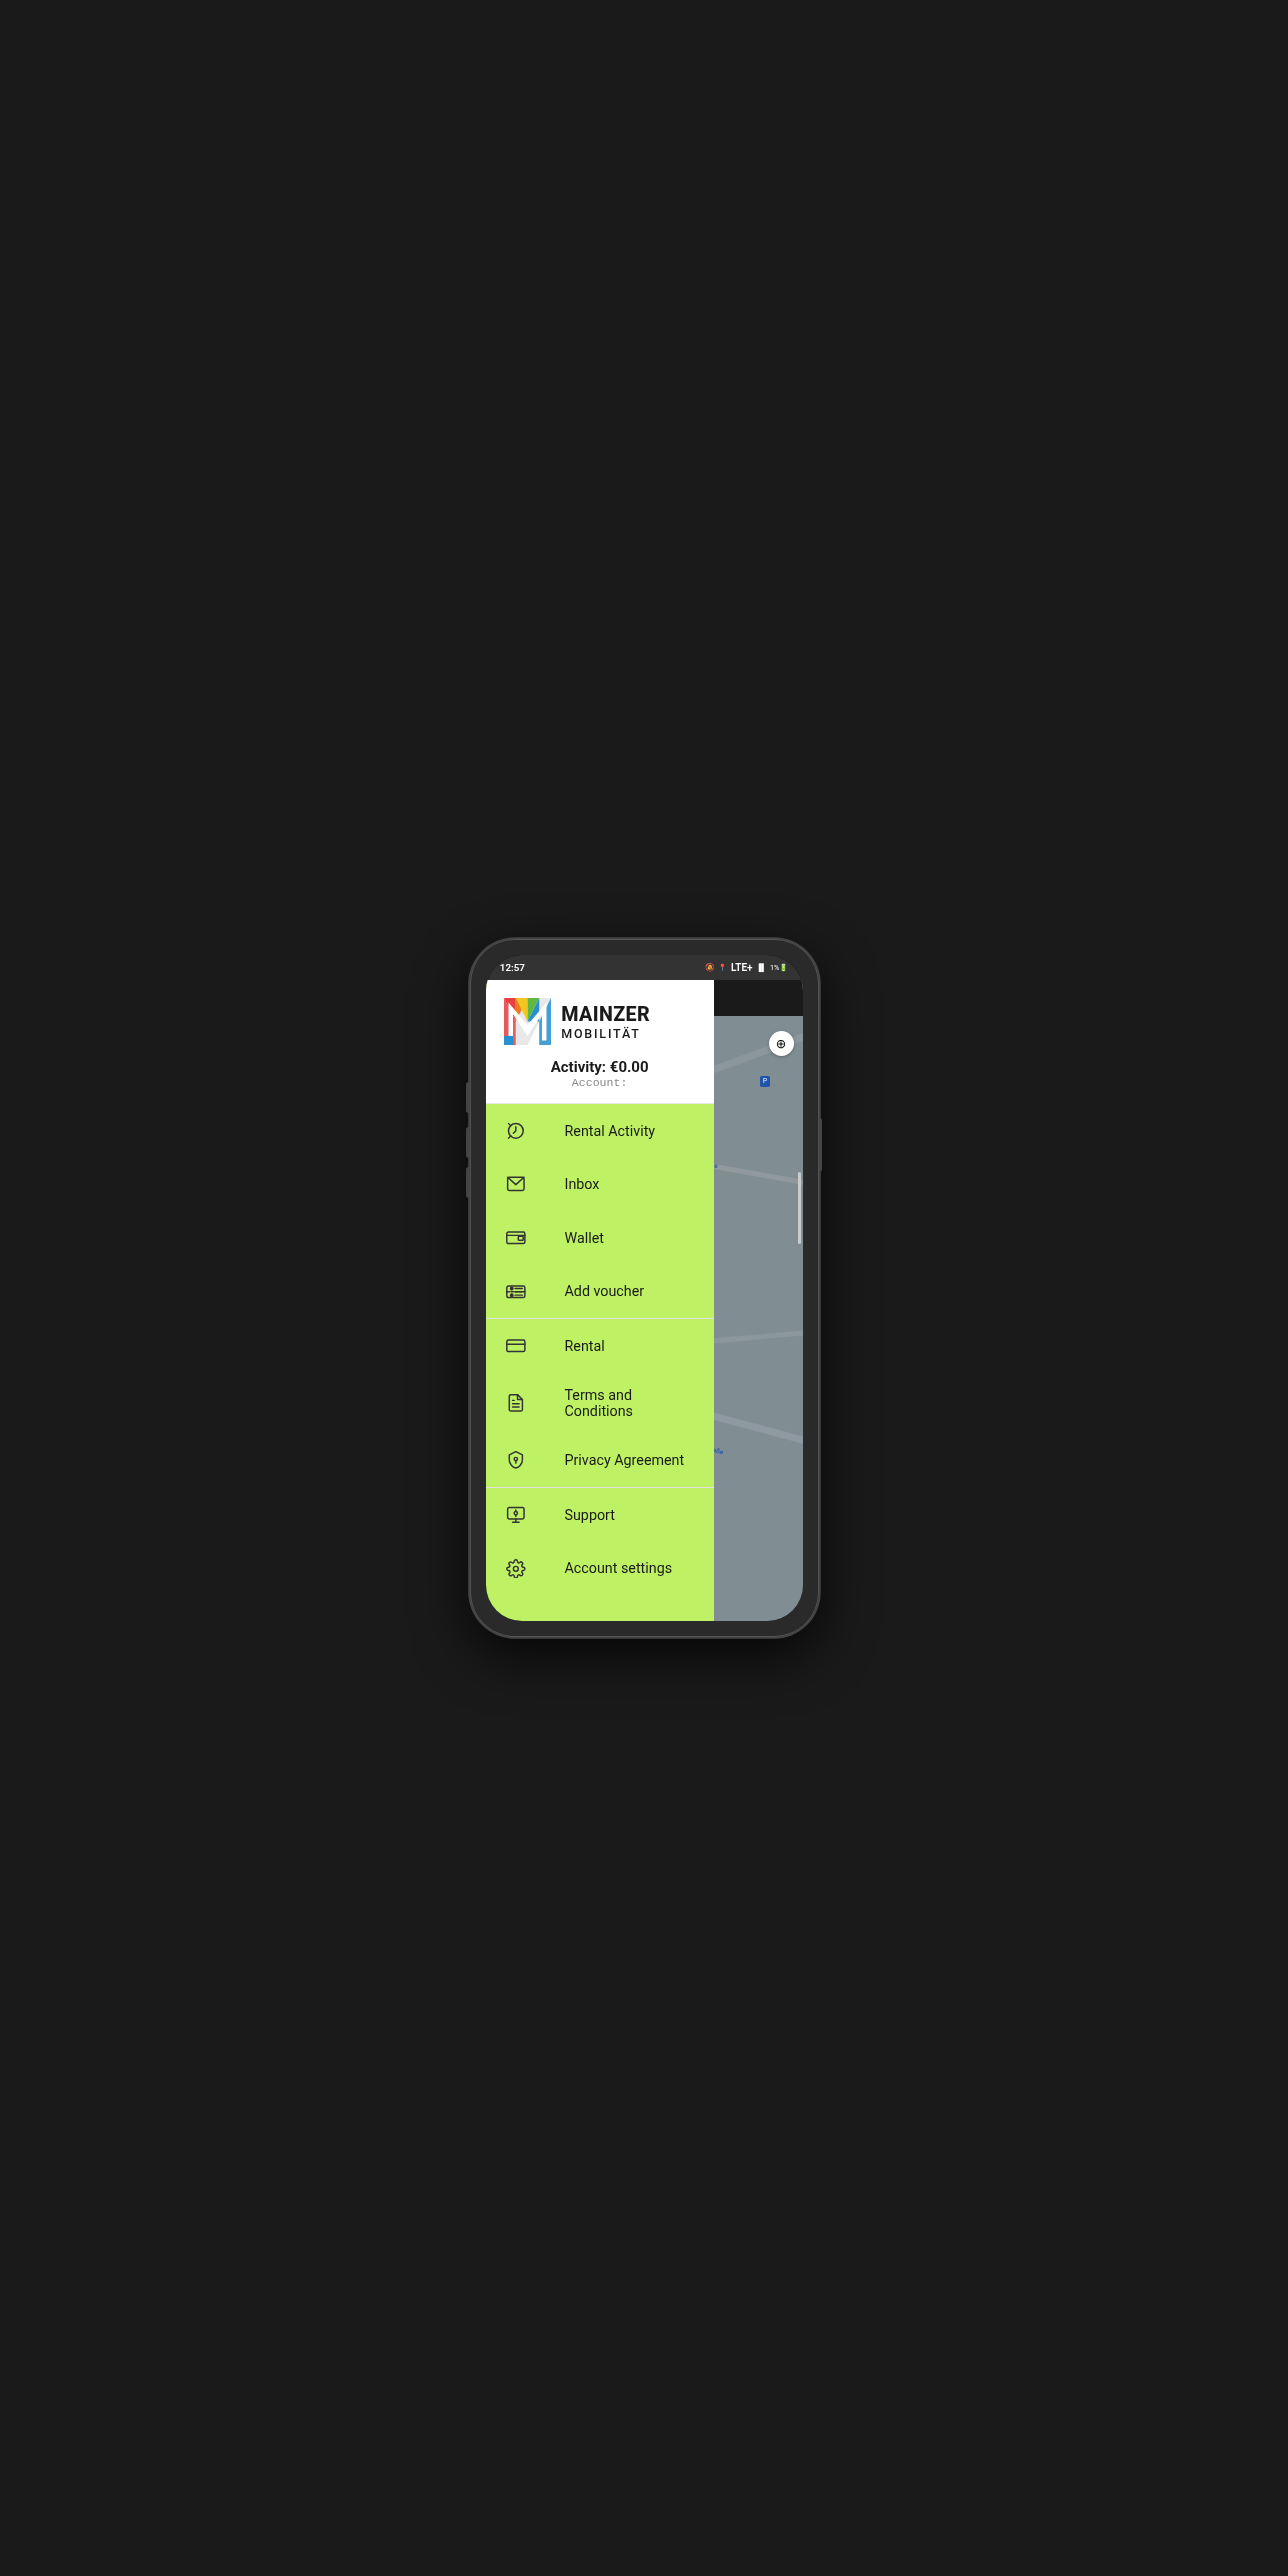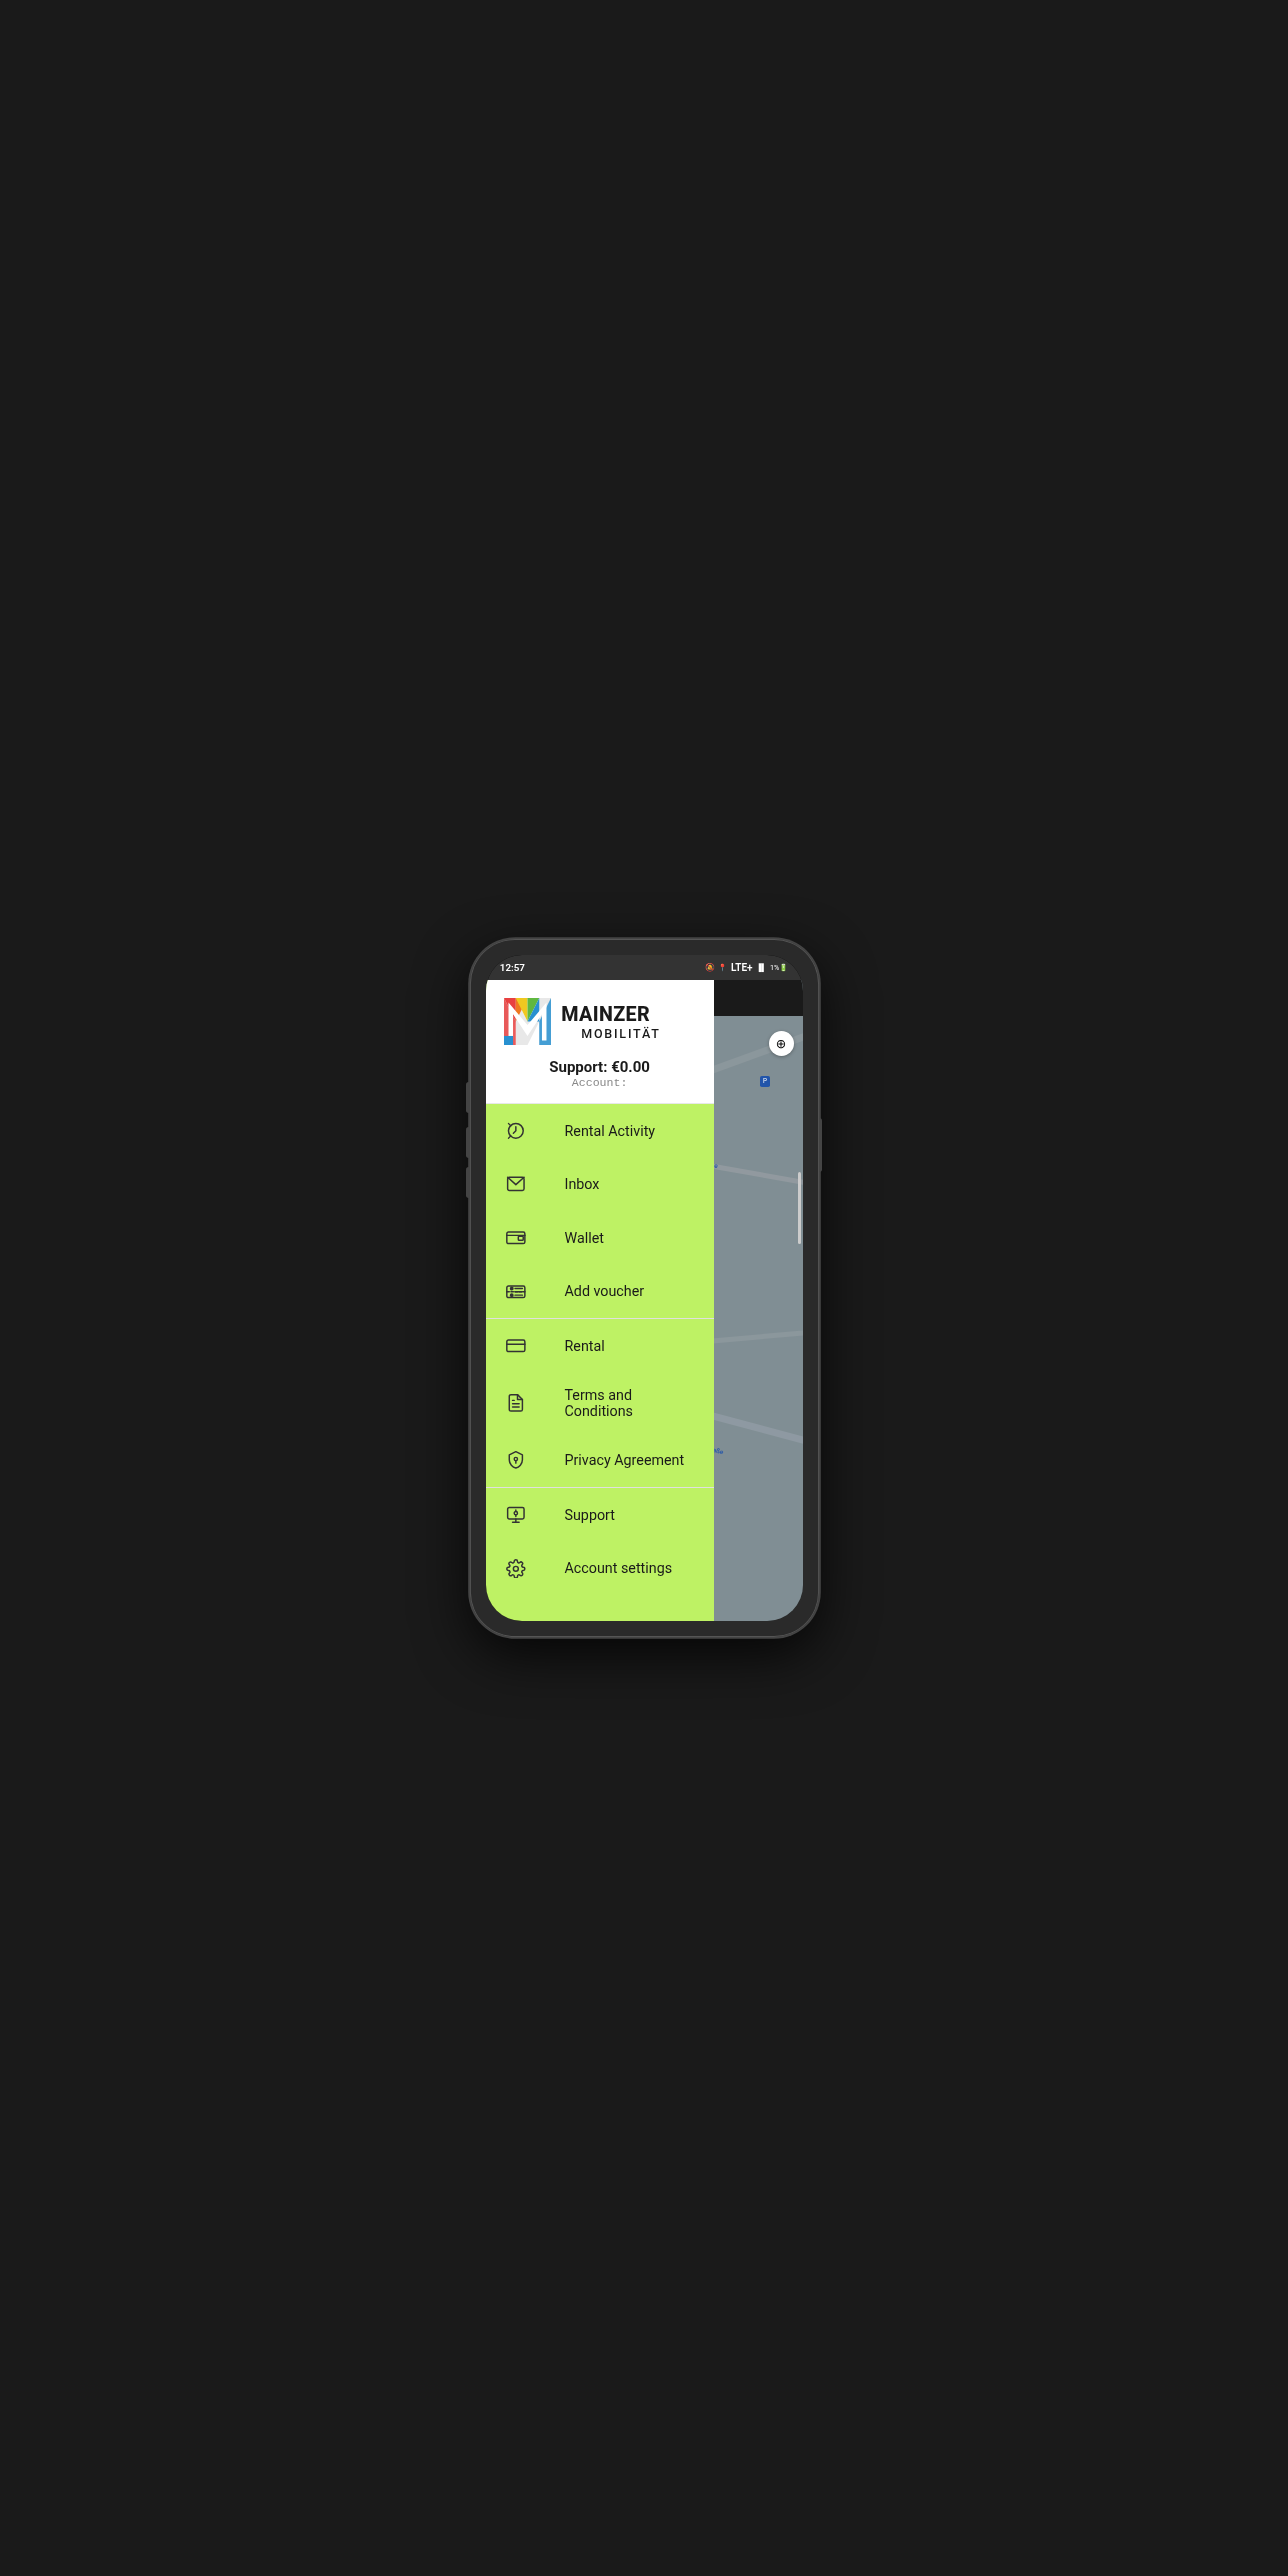--- a/index.html
+++ b/index.html
@@ -235,21 +235,20 @@
       font-weight: 800;
       color: #1a1a1a;
       letter-spacing: 0.4px;
     }
 
     .logo-mobilitat {
       font-size: 12.5px;
       font-weight: 500;
       color: #1a1a1a;
       letter-spacing: 1.8px;
-      margin-left: 20px;
     }
 
     .credits {
       text-align: center;
     }
 
     .credits-amount {
       font-size: 15px;
       font-weight: 700;
       color: #1a1a1a;
@@ -403,21 +402,21 @@
                 <rect x="0" y="42" width="10" height="10" fill="#2890d0"></rect>
               </svg>
 
               <div class="logo-text">
                 <span class="logo-mainzer">MAINZER</span>
                 <span class="logo-mobilitat">MOBILITÄT</span>
               </div>
             </div>
 
             <div class="credits">
-              <div class="credits-amount">Support: €0.00</div>
+              <div class="credits-amount">Activity: €0.00</div>
               <div class="credits-account">Account:</div>
             </div>
           </div>
 
           <div class="menu-section">
 
             <div class="menu-item">
               <div class="menu-icon">
                 <svg viewBox="0 0 24 24">
                   <circle cx="12" cy="12" r="9"></circle>

